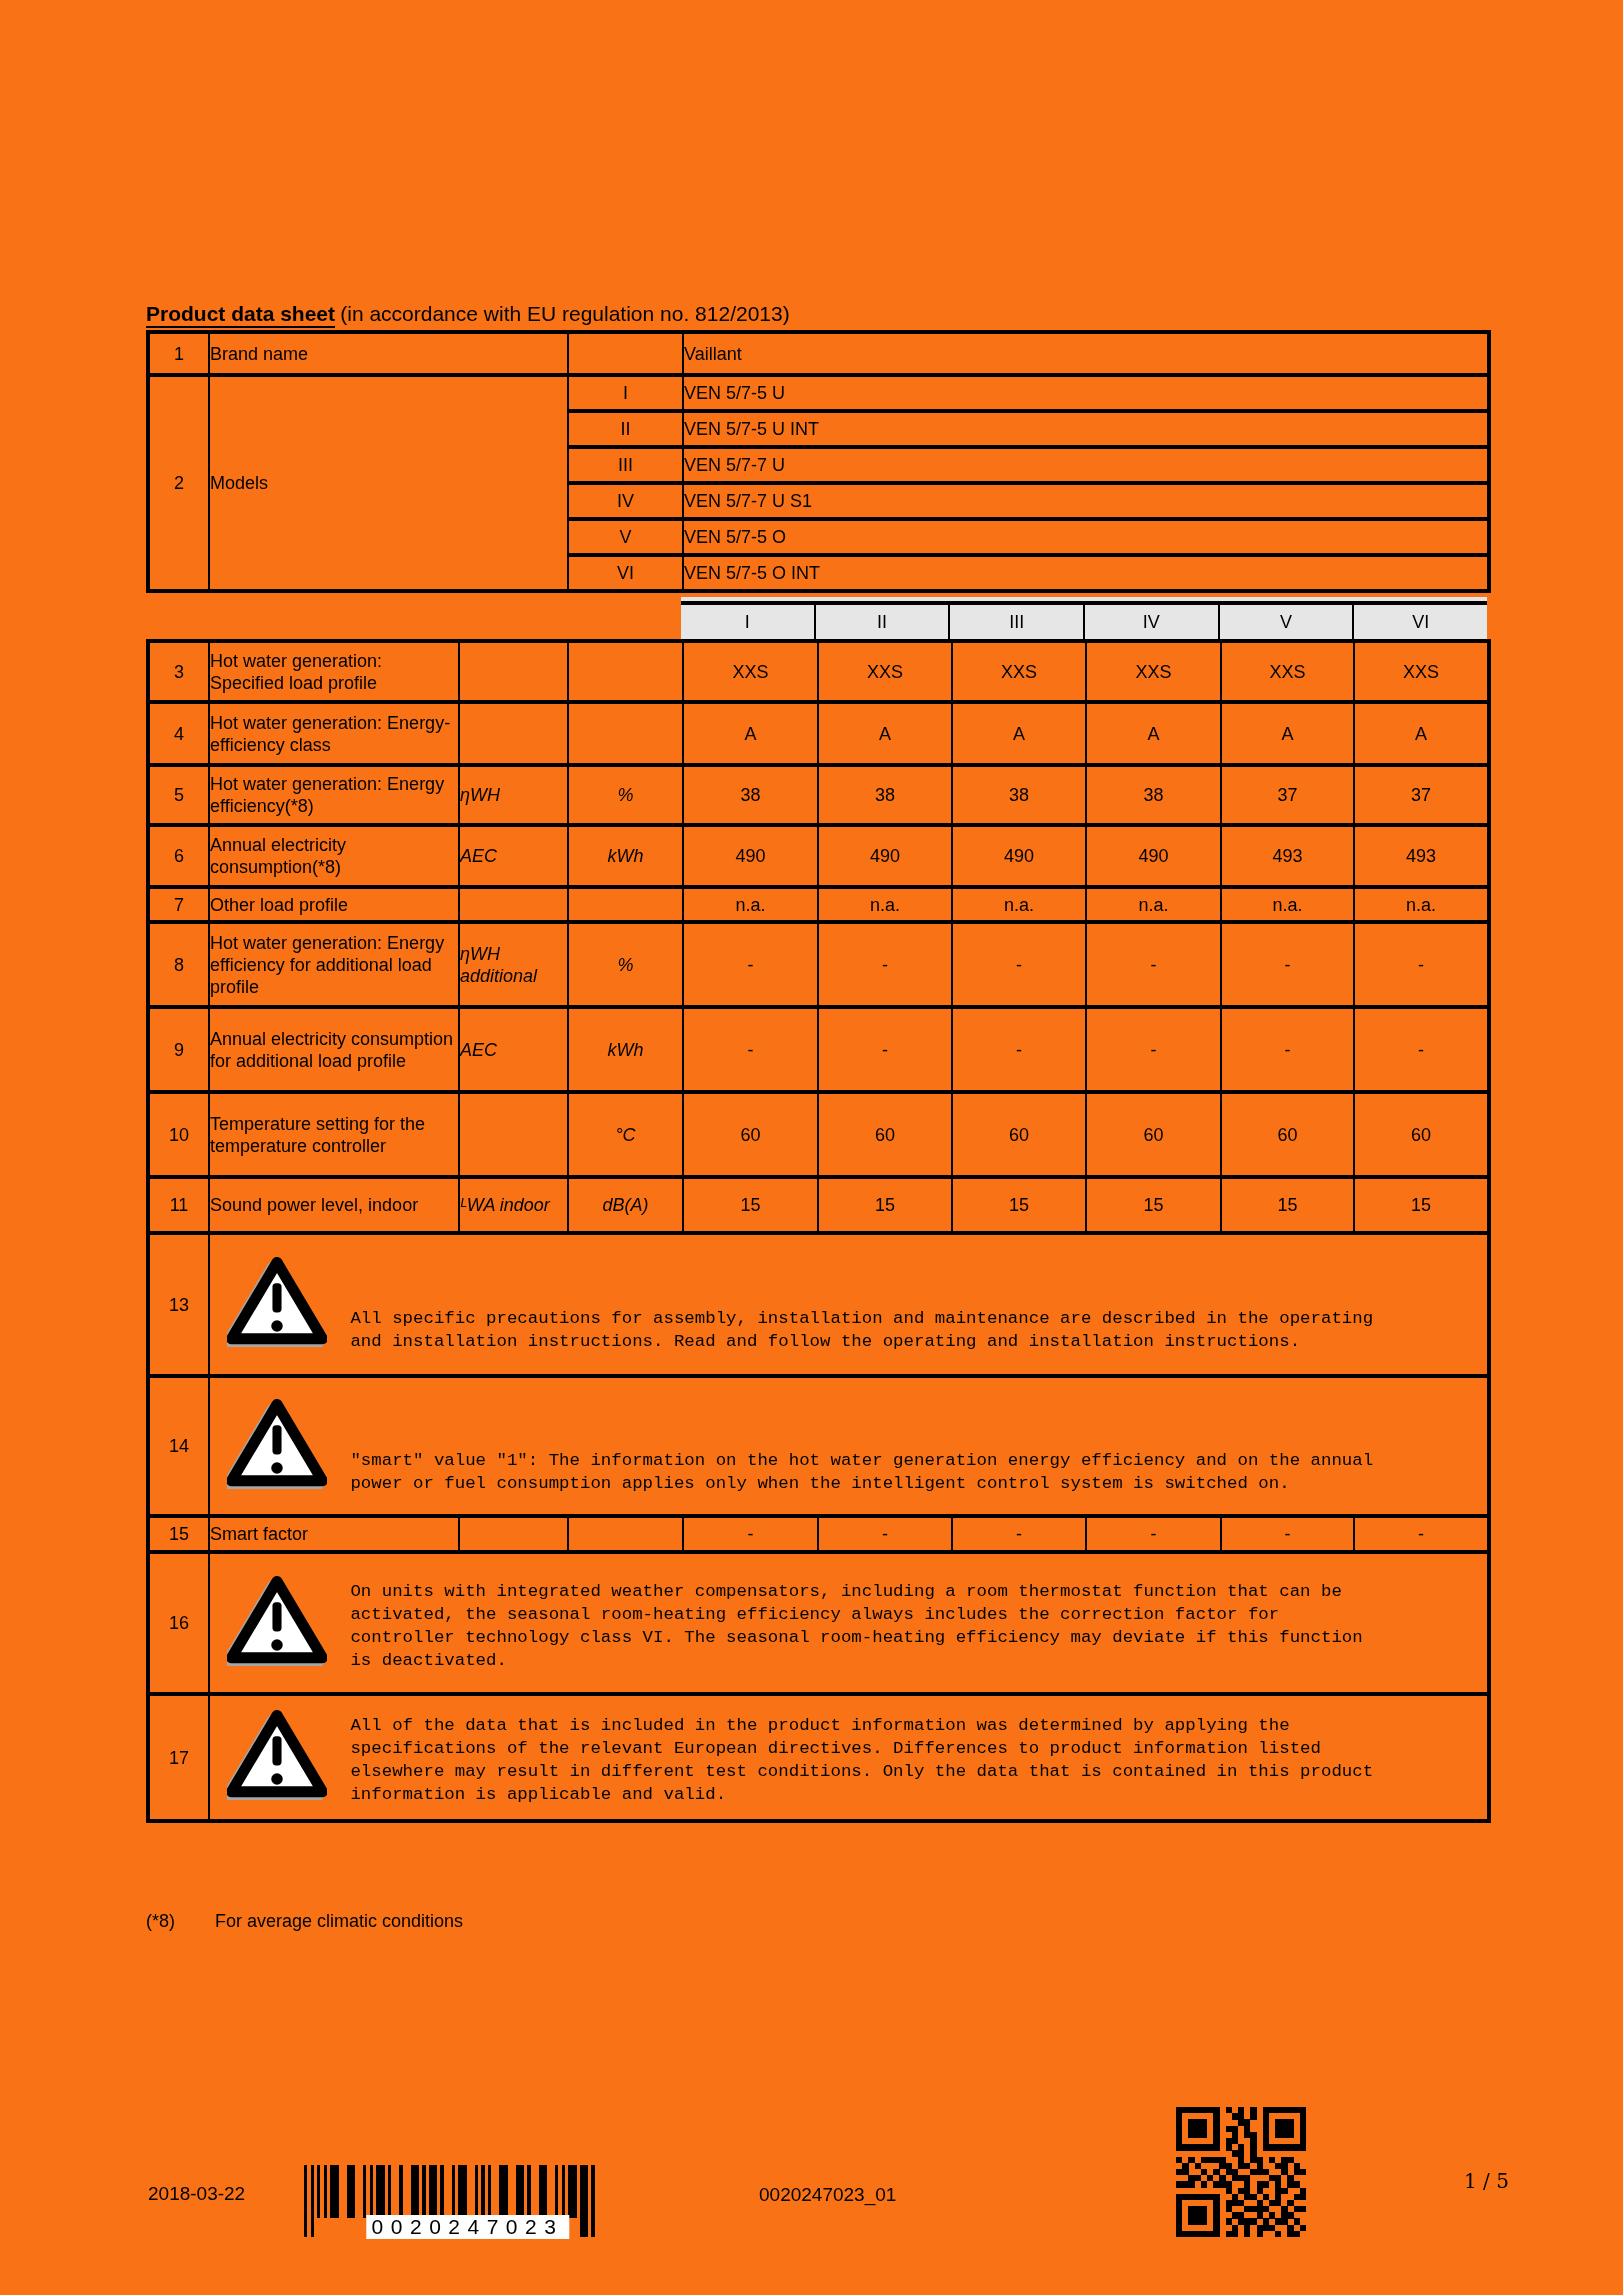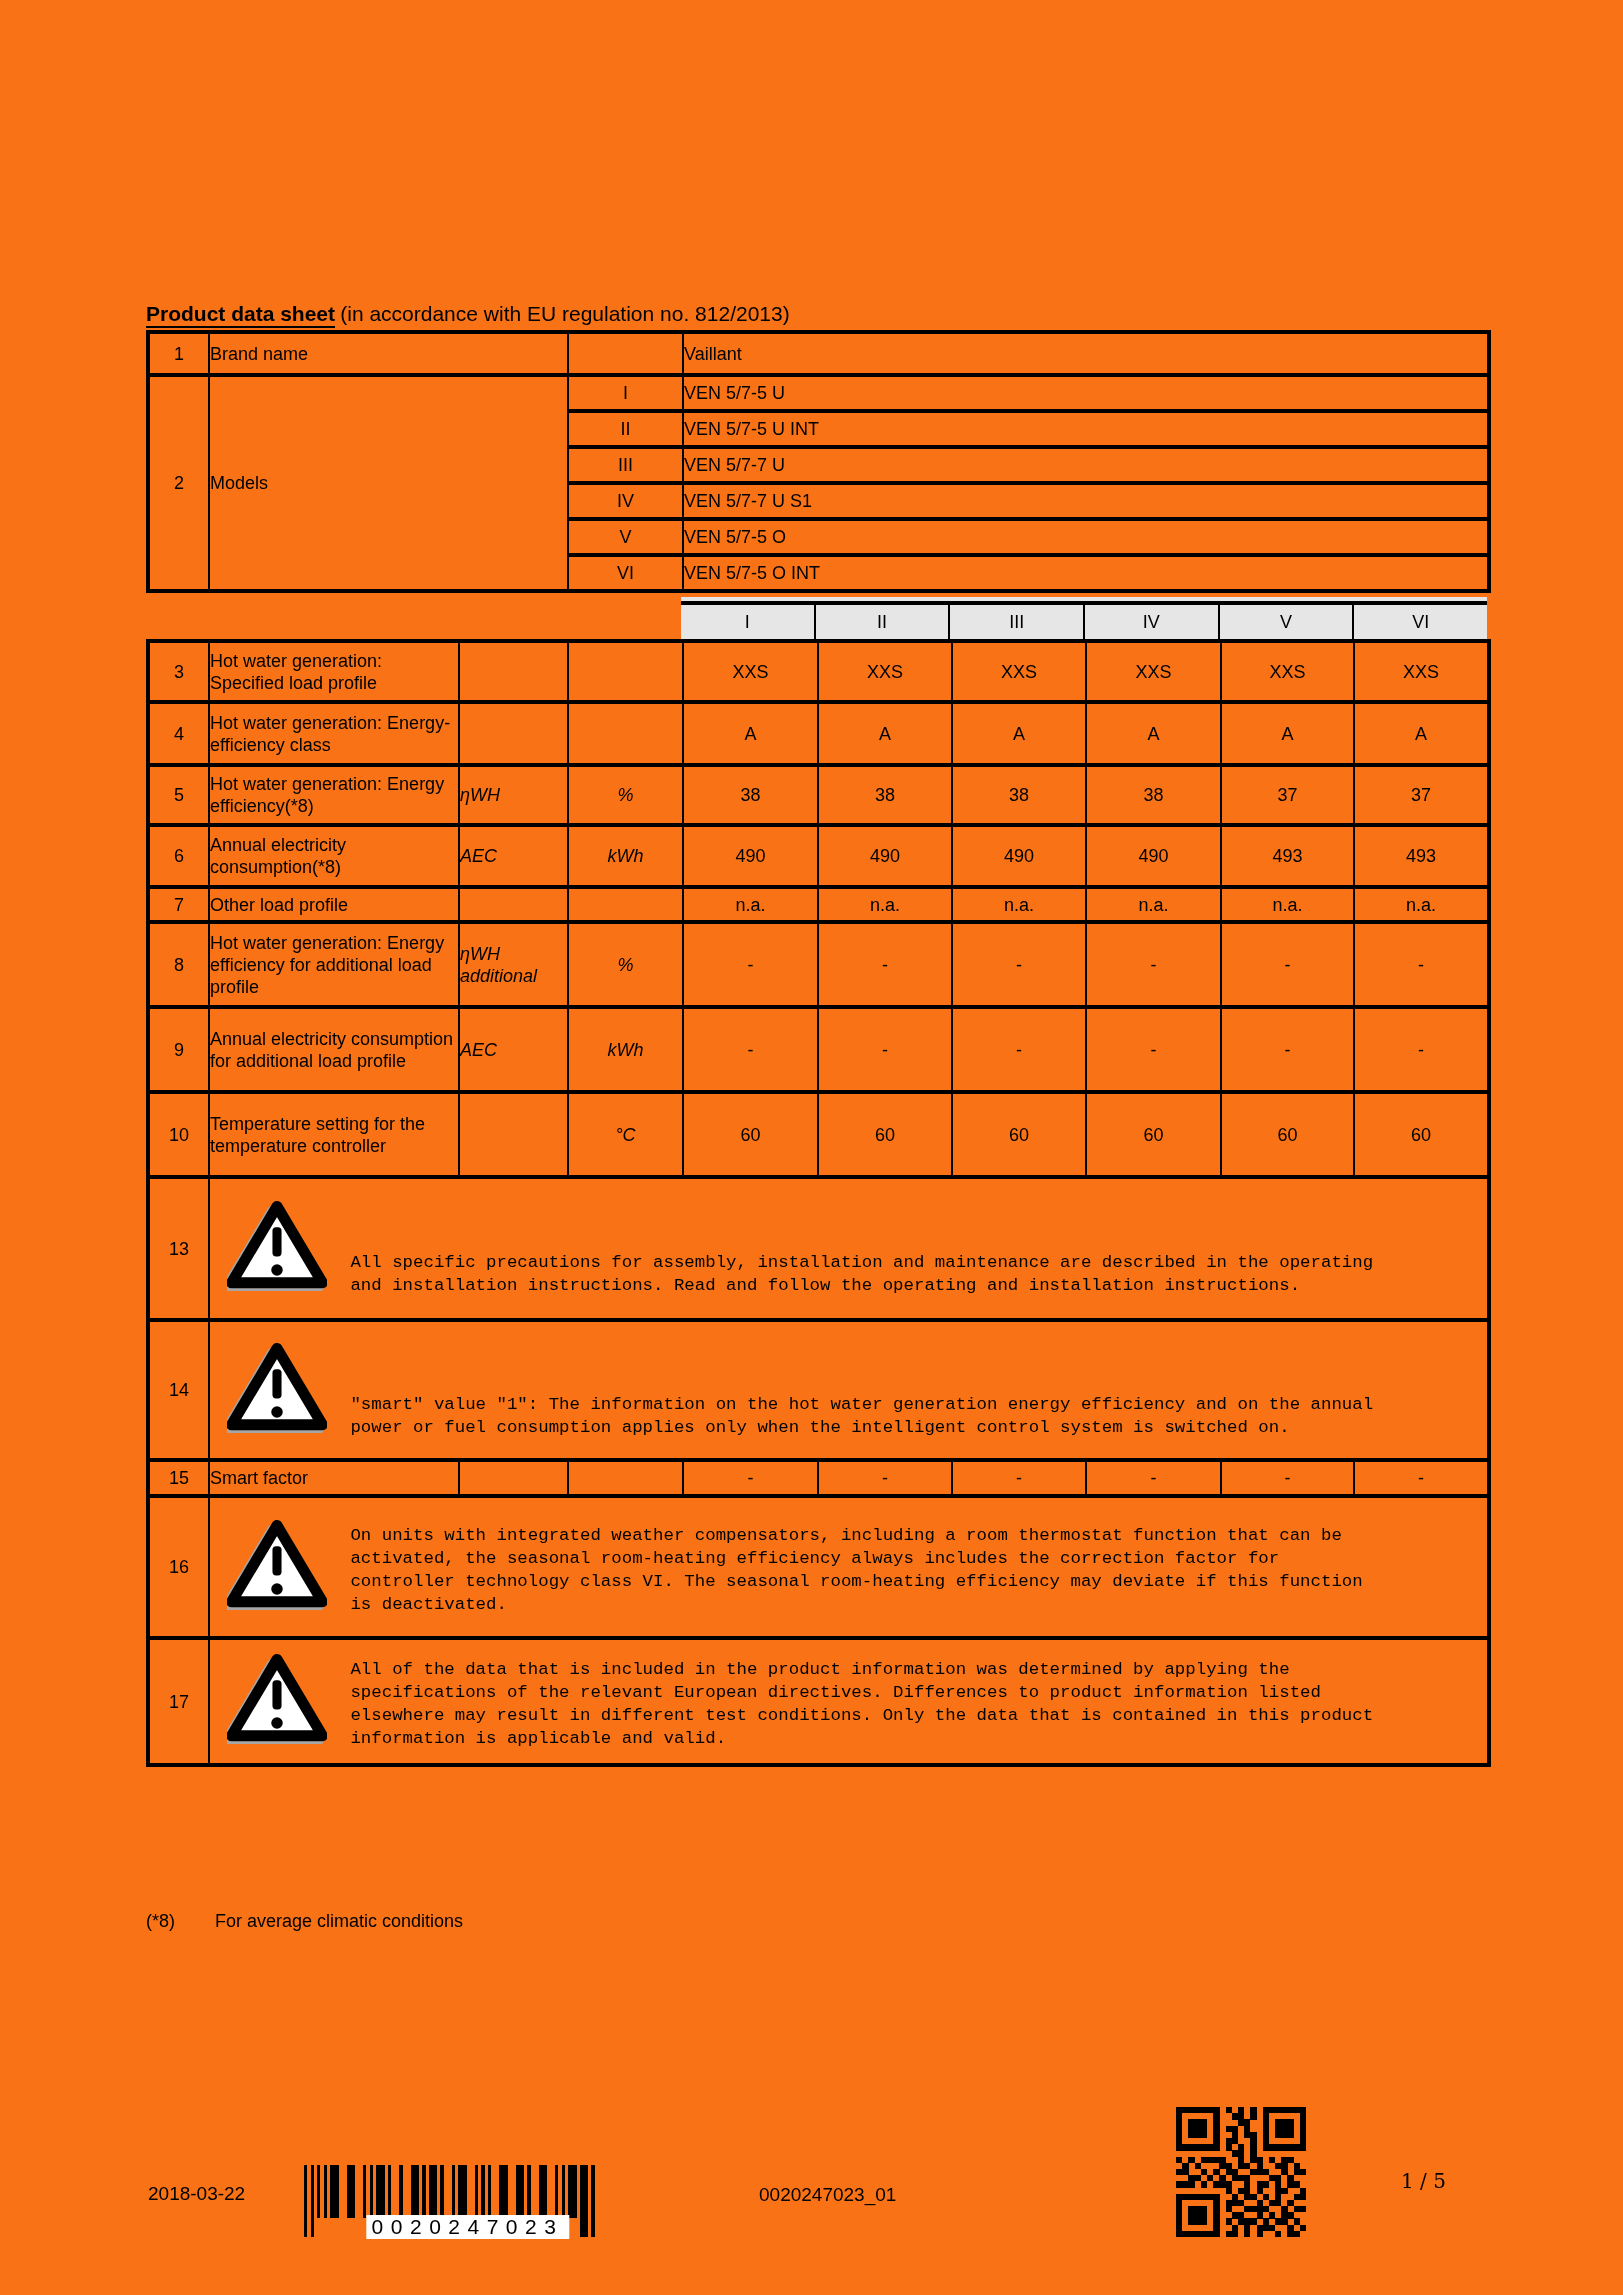--- a/index.html
+++ b/index.html
@@ -40,21 +40,21 @@
   .wicon{margin-left:17.4px;flex:0 0 auto;}
   .wtext{margin-left:23px;width:1042px;font-size:17.4px;line-height:23px;}
 
   
   #footnote{position:absolute;left:146px;top:1911px;font-size:18px;}
   #footnote .mark{display:inline-block;width:69px;}
 
   
   #date{position:absolute;left:148px;top:2183px;font-size:19px;}
   #doc-number{position:absolute;left:759px;top:2184px;font-size:19px;}
-  #page-indicator{position:absolute;left:1401px;top:2169px;font-size:20px;font-family:"DejaVu Serif","Liberation Serif",serif;}
+  #page-indicator{position:absolute;left:1464px;top:2169px;font-size:20px;font-family:"DejaVu Serif","Liberation Serif",serif;}
 
   #barcode{position:absolute;left:304px;top:2165px;width:295px;height:72px;}
   #barcode .bars{position:relative;height:72px;display:flex;align-items:flex-start;}
   #barcode .bar{background:#000;height:53px;flex:0 0 auto;}
   #barcode .bar.tall{height:72px;}
   #barcode .digits{position:absolute;left:50%;bottom:-1.7px;transform:translateX(-50%);
        background:#fff;padding:0 5.8px;font-family:Liberation Sans, sans-serif;
        font-size:21px;line-height:24px;letter-spacing:7.5px;white-space:nowrap;margin-left:16px;}
 
   #qr{position:absolute;left:1176px;top:2107px;}
@@ -223,20 +223,32 @@
           <td class="num">10</td>
           <td class="lbl">Temperature setting for the temperature controller</td>
           <td class="sym"></td>
           <td class="unit">°C</td>
           <td class="data">60</td>
           <td class="data">60</td>
           <td class="data">60</td>
           <td class="data">60</td>
           <td class="data">60</td>
           <td class="data">60</td>
+        </tr>
+        <tr style="height: 56px;">
+          <td class="num">11</td>
+          <td class="lbl">Sound power level, indoor</td>
+          <td class="sym">ᴸWA indoor</td>
+          <td class="unit">dB(A)</td>
+          <td class="data">15</td>
+          <td class="data">15</td>
+          <td class="data">15</td>
+          <td class="data">15</td>
+          <td class="data">15</td>
+          <td class="data">15</td>
         </tr>
         <tr style="height: 143px;">
           <td class="num">13</td>
           <td class="wcell" colspan="9">
             <div class="wflex">
               <div class="wicon"><svg width="100" height="91" viewBox="0 0 110 100">
                   <path d="M55 7 L105 91 L5 91 Z" fill="none" stroke="#a6a6a6" stroke-width="12" stroke-linejoin="round" transform="translate(-5,5)"></path>
                   <path d="M55 7 L105 91 L5 91 Z" fill="#ffffff" stroke="#000000" stroke-width="12" stroke-linejoin="round"></path>
                   <rect x="50" y="30" width="10" height="32" rx="4" fill="#000"></rect>
                   <circle cx="55" cy="77" r="6.3" fill="#000"></circle>

